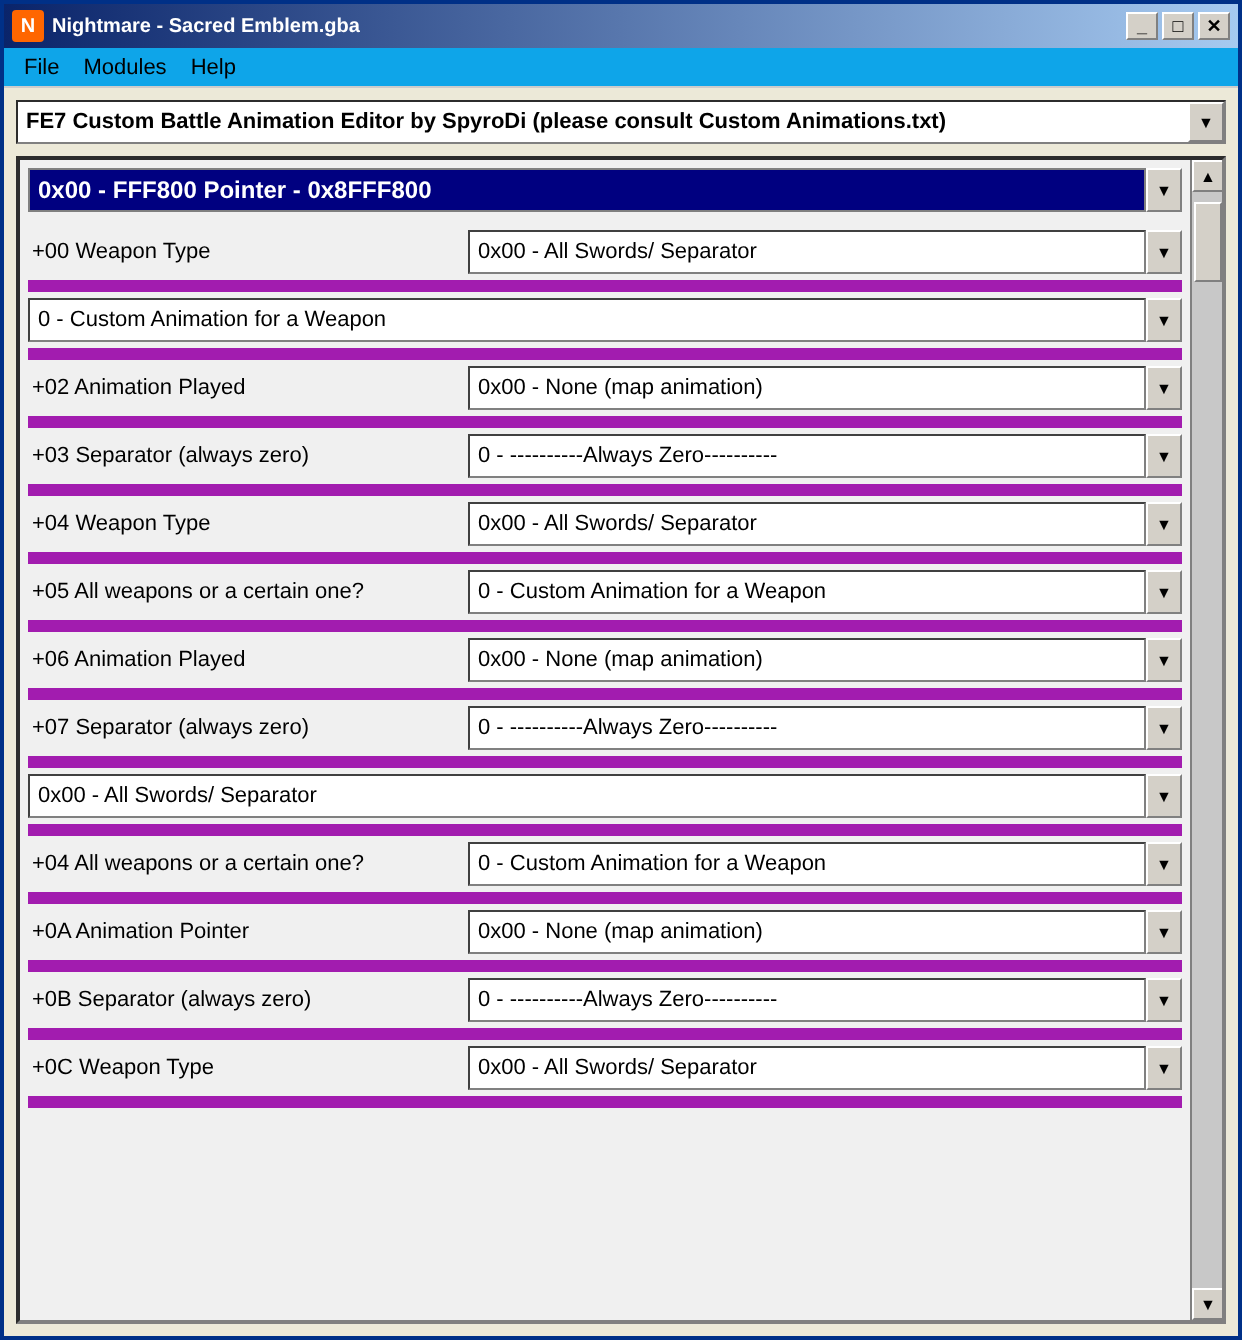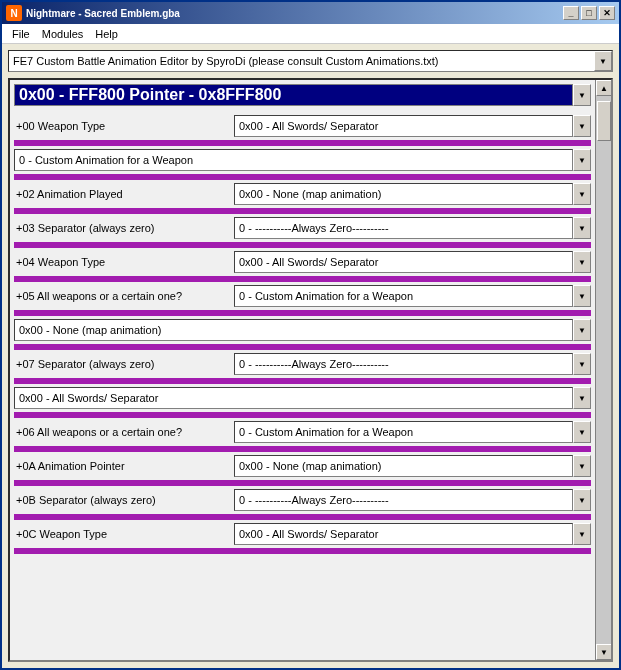--- a/index.html
+++ b/index.html
@@ -59,21 +59,21 @@
       align-items: center;
       justify-content: center;
       font-size: 9px;
       font-weight: bold;
       color: #000;
     }
     .title-btn.close-btn {
       background: #d4d0c8;
     }
     .menu-bar {
-      background: #ffffff;
+      background: #0ea5e9;
       height: 20px;
       display: flex;
       align-items: center;
       padding: 0 4px;
       border-bottom: 1px solid #ccc;
       flex-shrink: 0;
     }
     .menu-item {
       padding: 2px 6px;
       cursor: pointer;
@@ -99,21 +99,21 @@
       display: flex;
       align-items: center;
       margin-bottom: 6px;
     }
     .header-select-box {
       flex: 1;
       height: 22px;
       background: #000080;
       color: white;
       border: 1px solid #808080;
-      font-size: 16px;
+      font-size: 12px;
       font-weight: bold;
       padding: 0 4px;
       display: flex;
       align-items: center;
     }
     .header-select-arrow {
       width: 18px;
       height: 22px;
       background: #d4d0c8;
       border: 1px solid #808080;
@@ -211,20 +211,21 @@
       position: absolute;
       top: 5px;
       left: 1px;
     }
     .top-combo-wrapper {
       display: flex;
       align-items: center;
       background: white;
       border: 1px inset #808080;
       margin-bottom: 2px;
+      font-weight: bold;
     }
     .top-combo-text {
       flex: 1;
       font-size: 11px;
       padding: 2px 4px;
       background: white;
       white-space: nowrap;
       overflow: hidden;
     }
     .top-combo-arrow {
@@ -323,40 +324,41 @@
               </div>
             </div>
             <div class="field-row">
               <div class="field-label">+05 All weapons or a certain one?</div>
               <div class="field-select-wrapper">
                 <div class="field-select-box">0 - Custom Animation for a Weapon</div>
                 <div class="field-select-arrow">▼</div>
               </div>
             </div>
             <div class="field-row">
+              <div class="field-label">+06 Animation Played</div>
               <div class="field-select-wrapper">
                 <div class="field-select-box">0x00 - None (map animation)</div>
                 <div class="field-select-arrow">▼</div>
               </div>
             </div>
             <div class="field-row">
               <div class="field-label">+07 Separator (always zero)</div>
               <div class="field-select-wrapper">
                 <div class="field-select-box">0 - ----------Always Zero----------</div>
                 <div class="field-select-arrow">▼</div>
               </div>
             </div>
             <div class="field-row">
               <div class="field-select-wrapper">
                 <div class="field-select-box">0x00 - All Swords/  Separator</div>
                 <div class="field-select-arrow">▼</div>
               </div>
             </div>
             <div class="field-row">
-              <div class="field-label">+06 All weapons or a certain one?</div>
+              <div class="field-label">+04 All weapons or a certain one?</div>
               <div class="field-select-wrapper">
                 <div class="field-select-box">0 - Custom Animation for a Weapon</div>
                 <div class="field-select-arrow">▼</div>
               </div>
             </div>
             <div class="field-row">
               <div class="field-label">+0A Animation Pointer</div>
               <div class="field-select-wrapper">
                 <div class="field-select-box">0x00 - None (map animation)</div>
                 <div class="field-select-arrow">▼</div>

